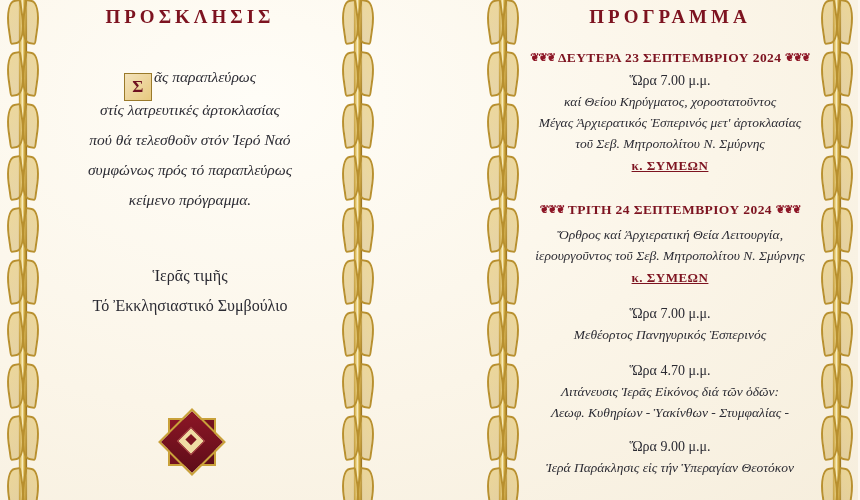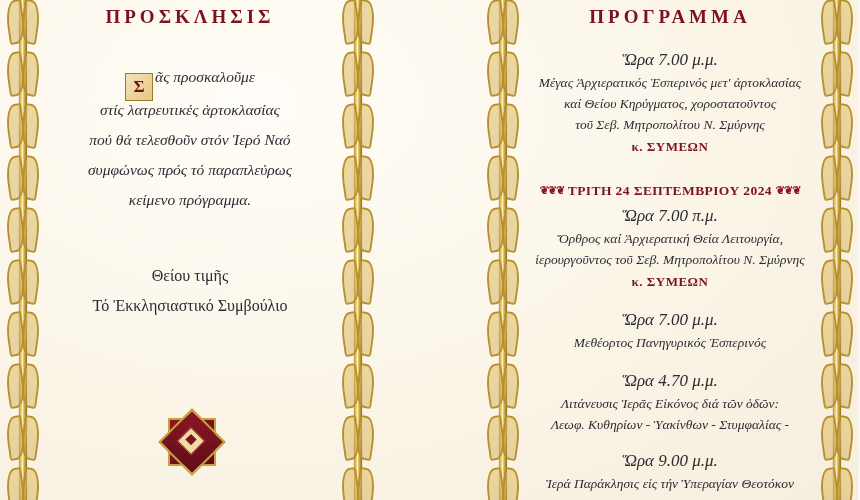--- a/index.html
+++ b/index.html
@@ -170,39 +170,39 @@
     margin-bottom: 6px;
     white-space: nowrap;
   }
   .day-head .orn {
     color: #8d1626;
     font-size: 11px;
     letter-spacing: -1px;
     vertical-align: 1px;
   }
   .hour {
-    font-size: 17px;
-    font-style: italic;
+    font-size: 14px;
     margin: 7px 0 2px;
     color: #2b2b33;
   }
   .evt {
     font-size: 13.5px;
     font-style: italic;
     line-height: 21px;
     color: #2b2b33;
   }
   .evt .ln { display: block; white-space: nowrap; }
   .officiant {
     color: #7d1320;
     font-weight: bold;
     font-style: normal;
     font-size: 13px;
     letter-spacing: .5px;
     margin-top: 1px;
+    text-decoration: underline;
   }
   .blk { margin-bottom: 12px; }
   .gap-lg { height: 14px; }
 </style>
 </head>
 <body>
 
 <div class="page">
 
   <div class="vstrip s1">
@@ -255,64 +255,68 @@
     <div class="leaf" style="top:312px"></div>
       <div class="leaf" style="top:364px"></div>
     <div class="leaf" style="top:416px"></div>
       <div class="leaf" style="top:468px"></div>
   </div>
 
   <div class="col col-left">
     <div class="col-title">ΠΡΟΣΚΛΗΣΙΣ</div>
 
     <div class="invite-body">
-      <span class="ln"><span class="dropcap">Σ</span><span>ᾶς προσκαλοῦμε</span></span>
+      <span class="ln"><span class="dropcap">Σ</span><span>ᾶς παραπλεύρως</span></span>
       <span class="ln">στίς λατρευτικές ἀρτοκλασίας</span>
       <span class="ln">πού θά τελεσθοῦν στόν Ἱερό Ναό</span>
       <span class="ln">συμφώνως πρός τό παραπλεύρως</span>
       <span class="ln">κείμενο πρόγραμμα.</span>
     </div>
 
     <div class="closing">
-      <div>Θείου τιμῆς</div>
+      <div>Ἱερᾶς τιμῆς</div>
       <div>Τό Ἐκκλησιαστικό Συμβούλιο</div>
     </div>
 
     <div class="rosette">
       <div class="sq"></div>
       <div class="sq r45"></div>
       <div class="core"></div>
     </div>
   </div>
 
   <div class="col col-right">
     <div class="col-title">ΠΡΟΓΡΑΜΜΑ</div>
 
     <div class="prog">
 
       <div class="blk">
+        <div class="day-head">
+          <span class="orn">❦❦❦</span>
+          <span>ΔΕΥΤΕΡΑ 23 ΣΕΠΤΕΜΒΡΙΟΥ 2024</span>
+          <span class="orn">❦❦❦</span>
+        </div>
         <div class="hour">Ὥρα 7.00 μ.μ.</div>
         <div class="evt">
+          <span class="ln">καί Θείου Κηρύγματος, χοροστατοῦντος</span>
           <span class="ln">Μέγας Ἀρχιερατικός Ἑσπερινός μετ' ἀρτοκλασίας</span>
-          <span class="ln">καί Θείου Κηρύγματος, χοροστατοῦντος</span>
           <span class="ln">τοῦ Σεβ. Μητροπολίτου Ν. Σμύρνης</span>
           <div class="officiant">κ. ΣΥΜΕΩΝ</div>
         </div>
       </div>
 
       <div class="gap-lg"></div>
 
       <div class="blk">
         <div class="day-head">
           <span class="orn">❦❦❦</span>
           <span>ΤΡΙΤΗ 24 ΣΕΠΤΕΜΒΡΙΟΥ 2024</span>
           <span class="orn">❦❦❦</span>
         </div>
 
-        <div class="hour">Ὥρα 7.00 π.μ.</div>
         <div class="evt">
           <span class="ln">Ὄρθρος καί Ἀρχιερατική Θεία Λειτουργία,</span>
           <span class="ln">ἱερουργοῦντος τοῦ Σεβ. Μητροπολίτου Ν. Σμύρνης</span>
           <div class="officiant">κ. ΣΥΜΕΩΝ</div>
         </div>
 
         <div class="hour" style="margin-top:18px">Ὥρα 7.00 μ.μ.</div>
         <div class="evt">
           <span class="ln">Μεθέορτος Πανηγυρικός Ἑσπερινός</span>
         </div>

